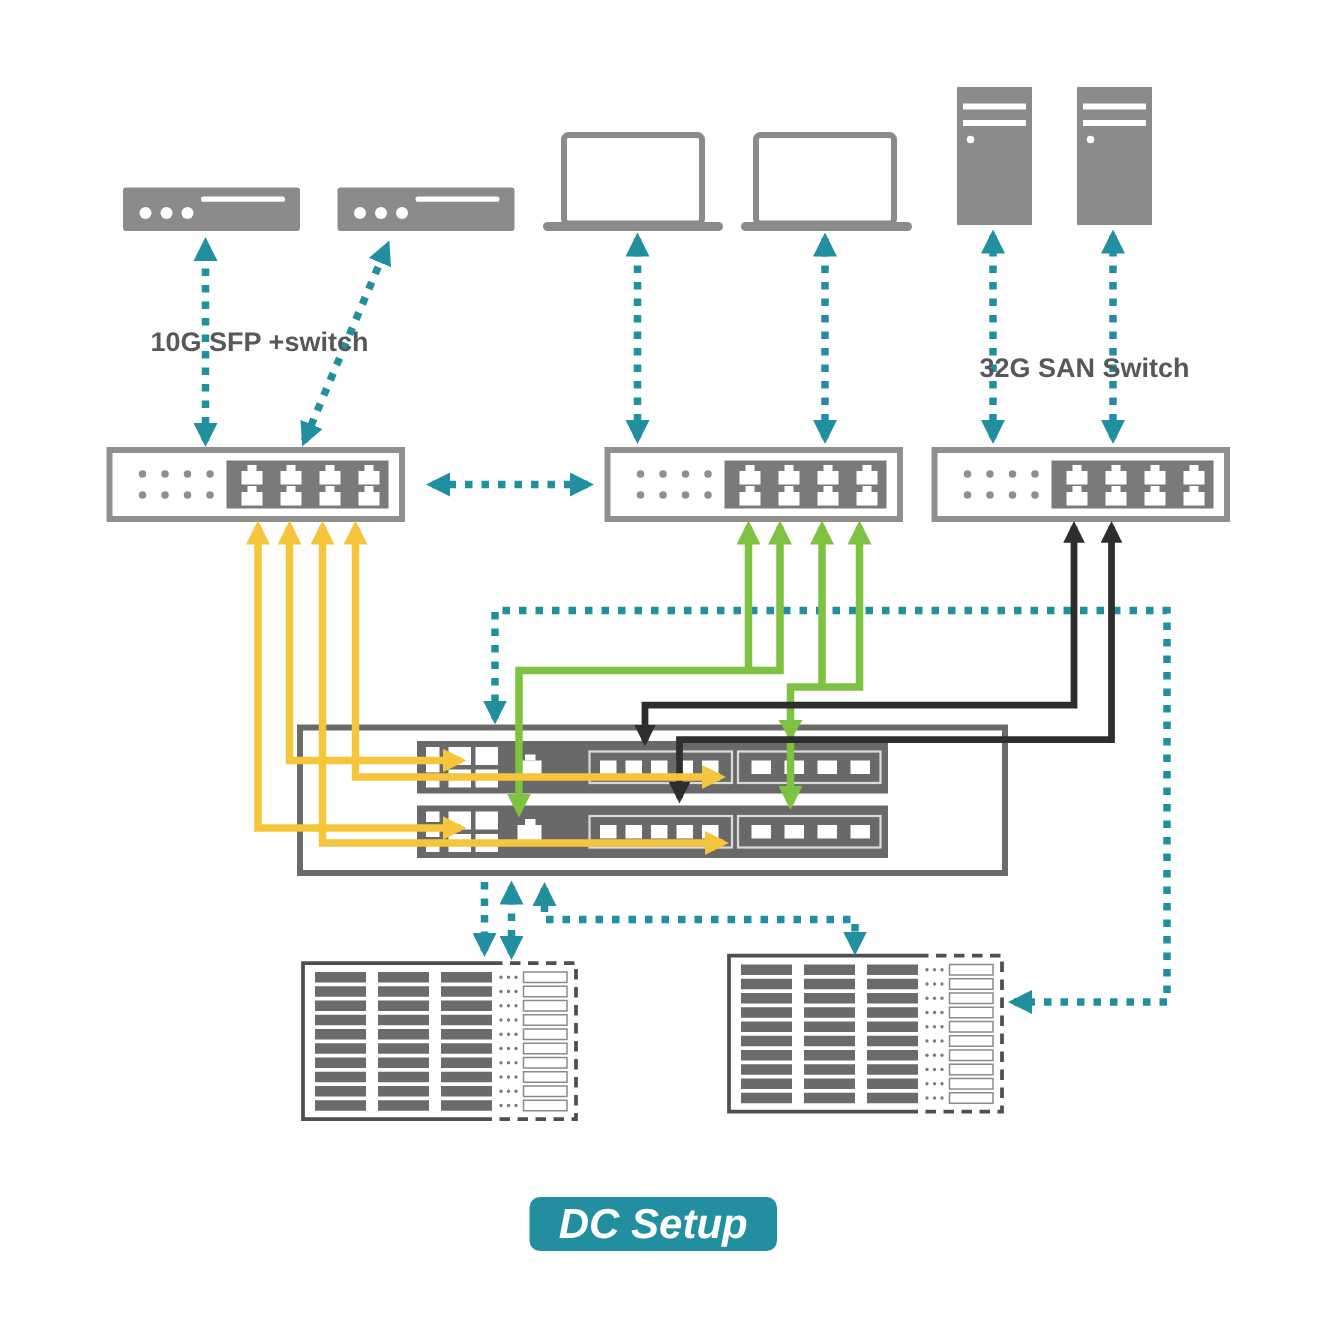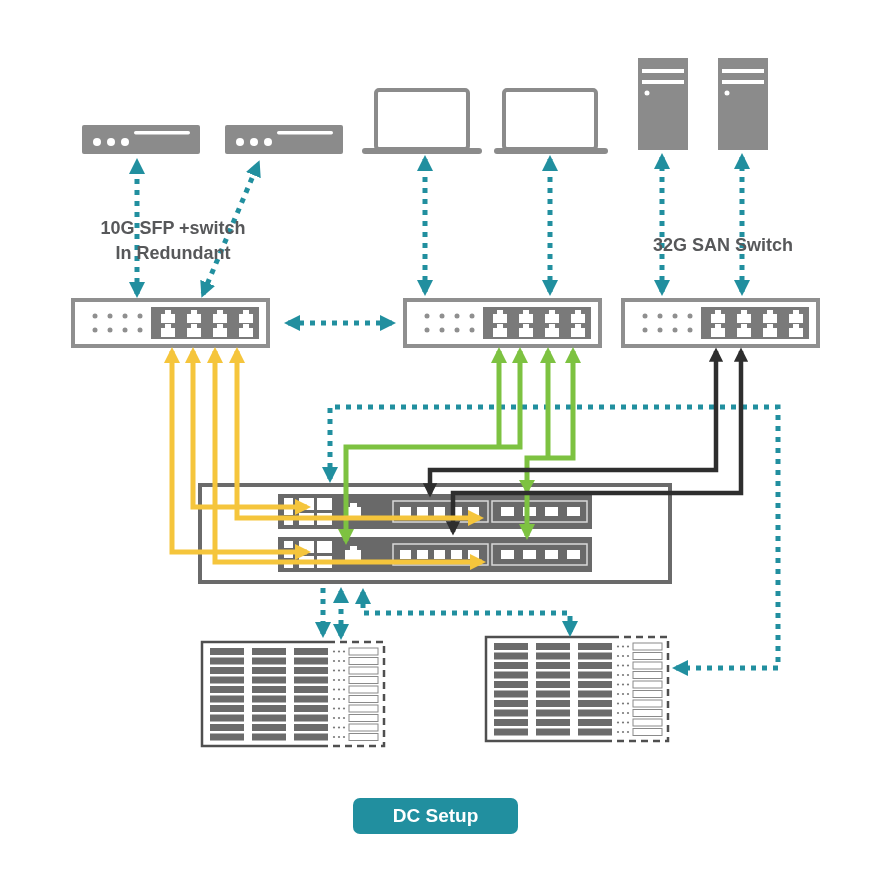--- a/index.html
+++ b/index.html
@@ -4,22 +4,22 @@
 <style>
   html,body{margin:0;padding:0;background:#fff;}
   .stage{position:relative;width:886px;height:886px;background:#ffffff;
          font-family:"Liberation Sans",sans-serif;overflow:hidden;}
   svg{position:absolute;left:0;top:0;}
   .lbl{position:absolute;color:var(--text,#57585a);font-weight:bold;text-align:center;}
   .lbl-left{left:58px;top:216px;width:230px;font-size:18px;line-height:25px;}
   .lbl-san{left:618px;top:235px;width:210px;font-size:18px;text-align:center;}
   .lbl-caption{left:168px;top:757px;width:540px;font-size:18.5px;}
   .btn{position:absolute;left:353px;top:798px;width:165px;height:36px;border-radius:7px;
-       background:var(--teal,#218f9f);color:#fff;font-size:19px;font-weight:bold;
-       display:flex;align-items:center;justify-content:center;cursor:pointer;}
+       background:var(--teal,#218f9f);color:#fff;font-size:28px;font-weight:bold;
+       display:flex;align-items:center;justify-content:center;cursor:pointer;font-style:italic;}
   .links path{fill:none;}
   .teal path{stroke:var(--teal,#218f9f);stroke-width:5;stroke-dasharray:5 6;}
   .green path{stroke:var(--green,#7dc241);stroke-width:5;}
   .black path{stroke:var(--black,#2e2e2e);stroke-width:4.5;}
   .yellow path{stroke:var(--yellow,#f5c53c);stroke-width:5;}
 </style>
 </head>
 <body>
 
 <div class="stage">
@@ -402,17 +402,16 @@
   <g class="links yellow">
     <path marker-start="url(#mys)" marker-end="url(#my)" d="M172,351 L172,552 L307,552"></path>
     <path marker-start="url(#mys)" marker-end="url(#my)" d="M193,351 L193,507 L307,507"></path>
     <path marker-start="url(#mys)" marker-end="url(#my)" d="M215,351 L215,562 L482,562"></path>
     <path marker-start="url(#mys)" marker-end="url(#my)" d="M237,351 L237,518 L480,518"></path>
   </g>
 </svg>
 
   <div class="lbl lbl-left">
     <div>10G SFP +switch</div>
-    <div>In Redundant</div>
   </div>
   <div class="lbl lbl-san">32G SAN Switch</div>
   <div class="btn">DC Setup</div>
 </div>
 
 </body></html>

